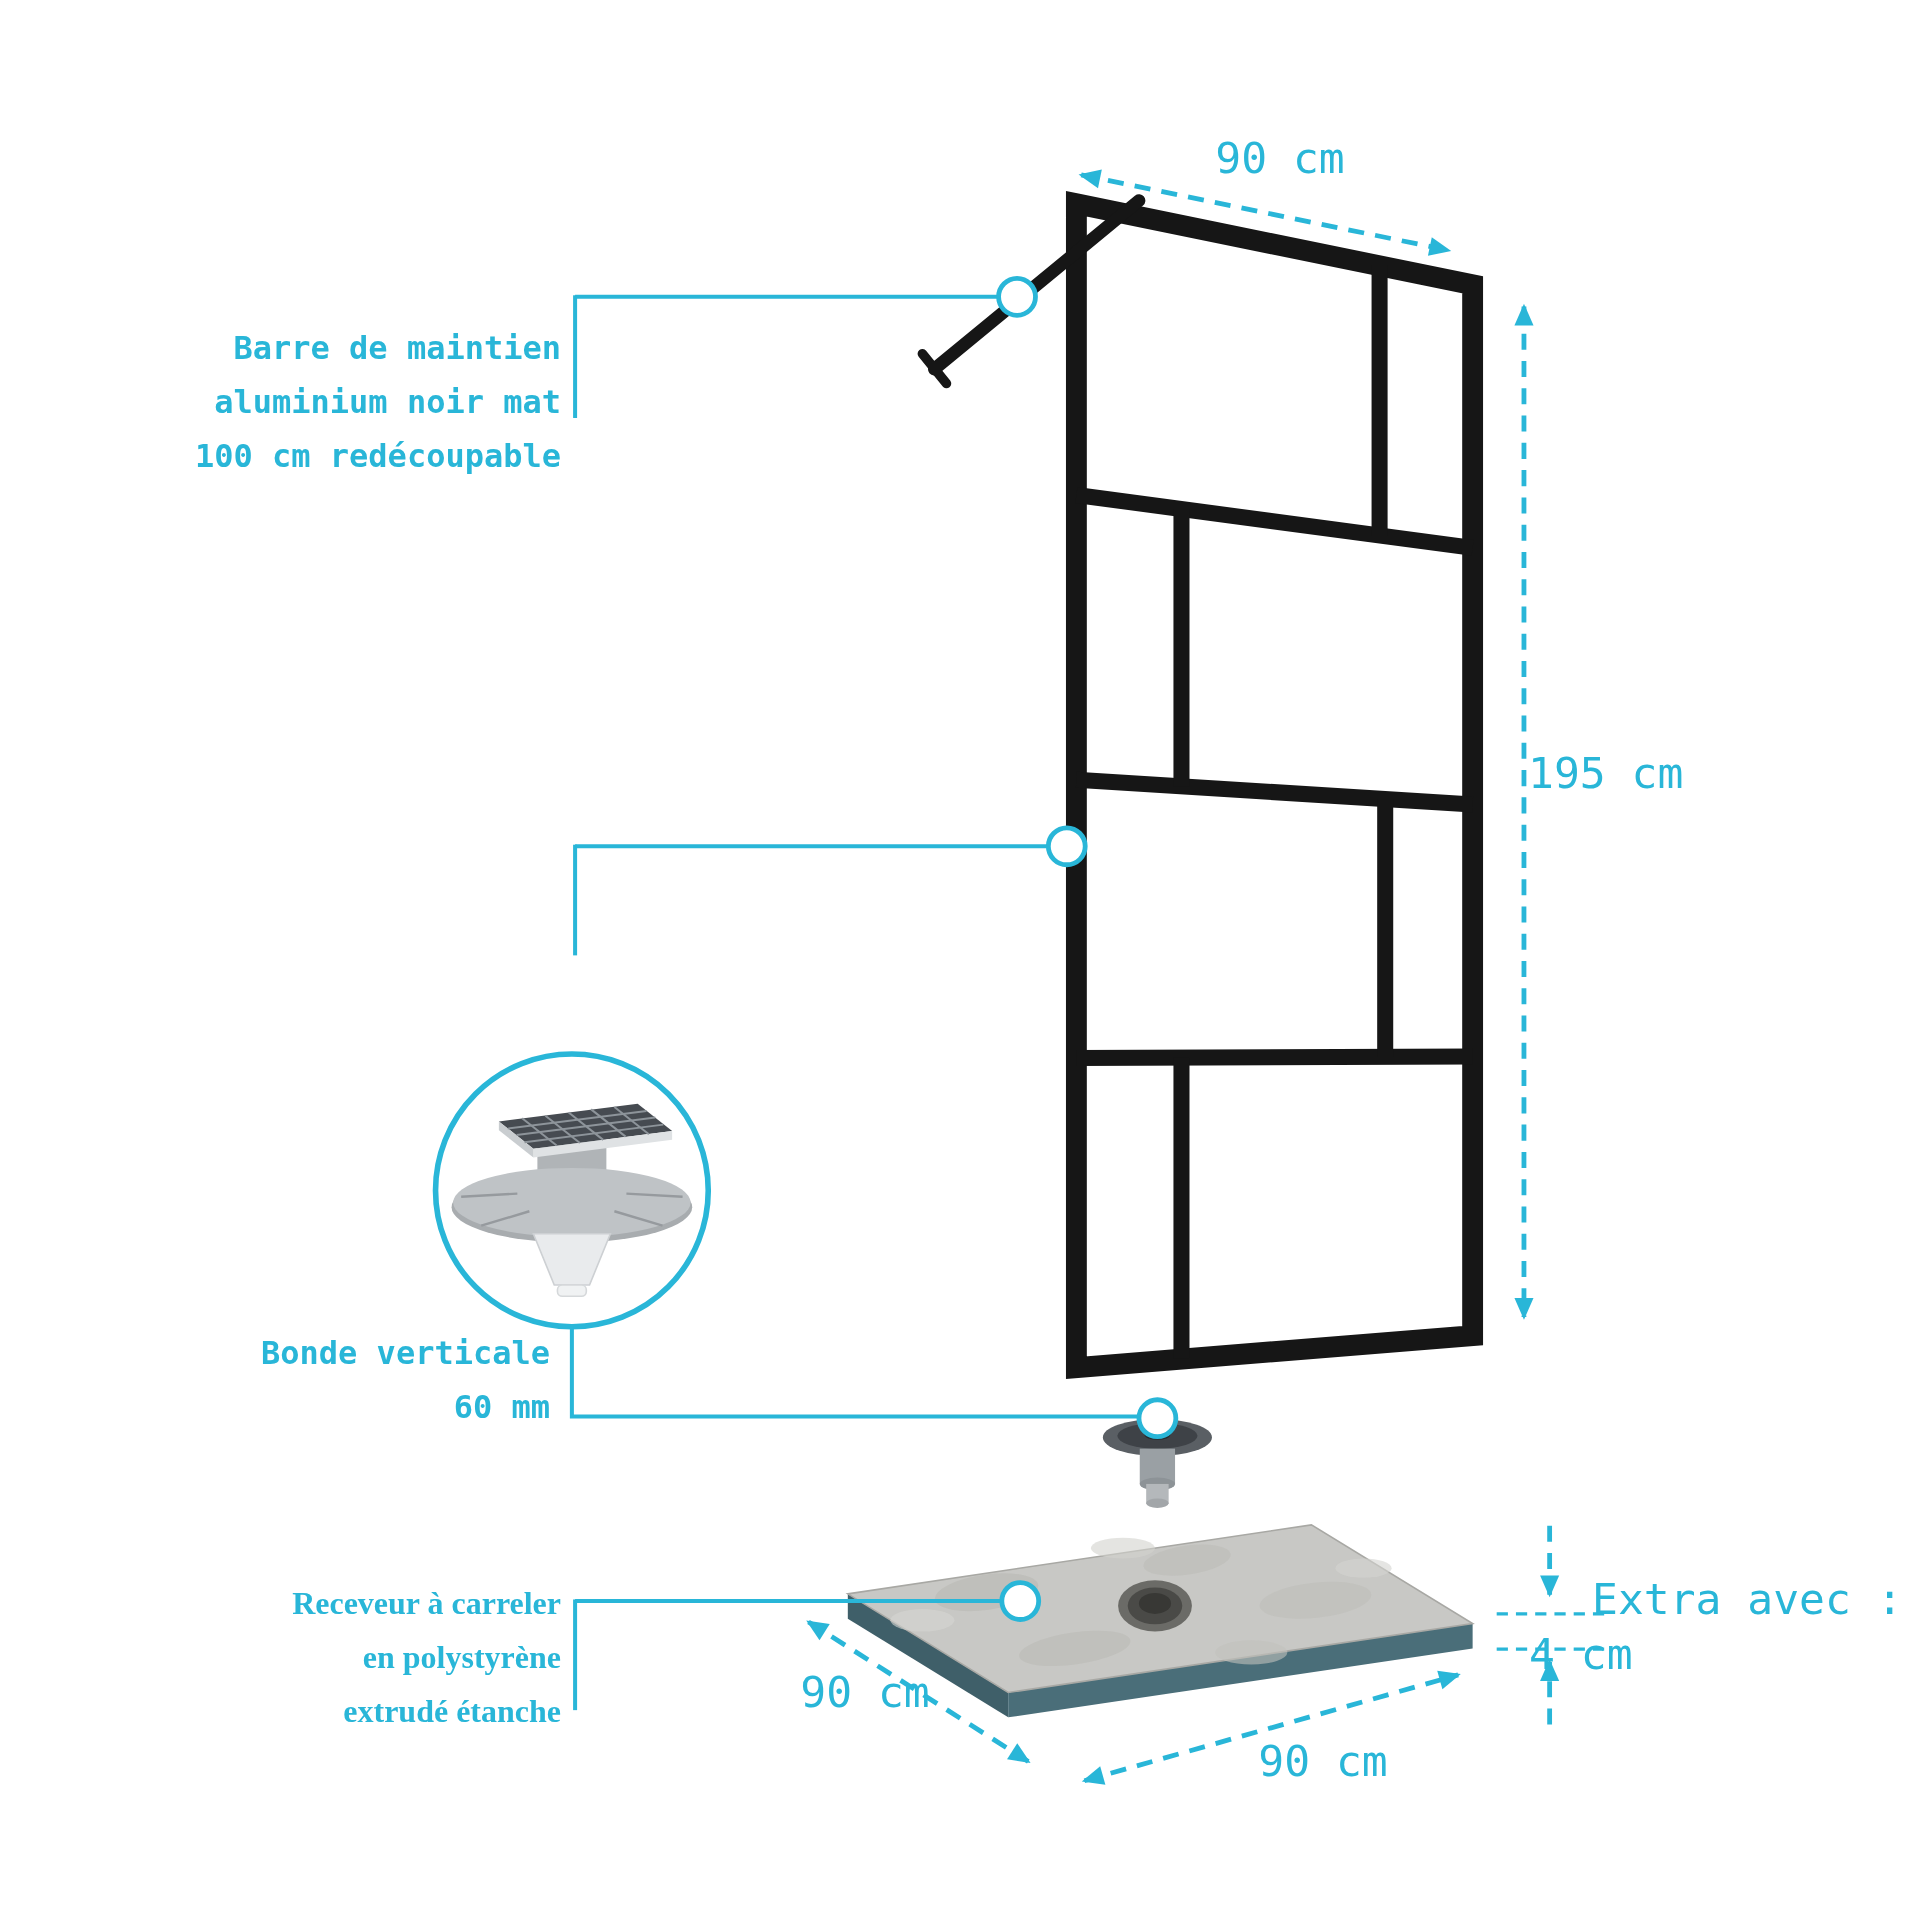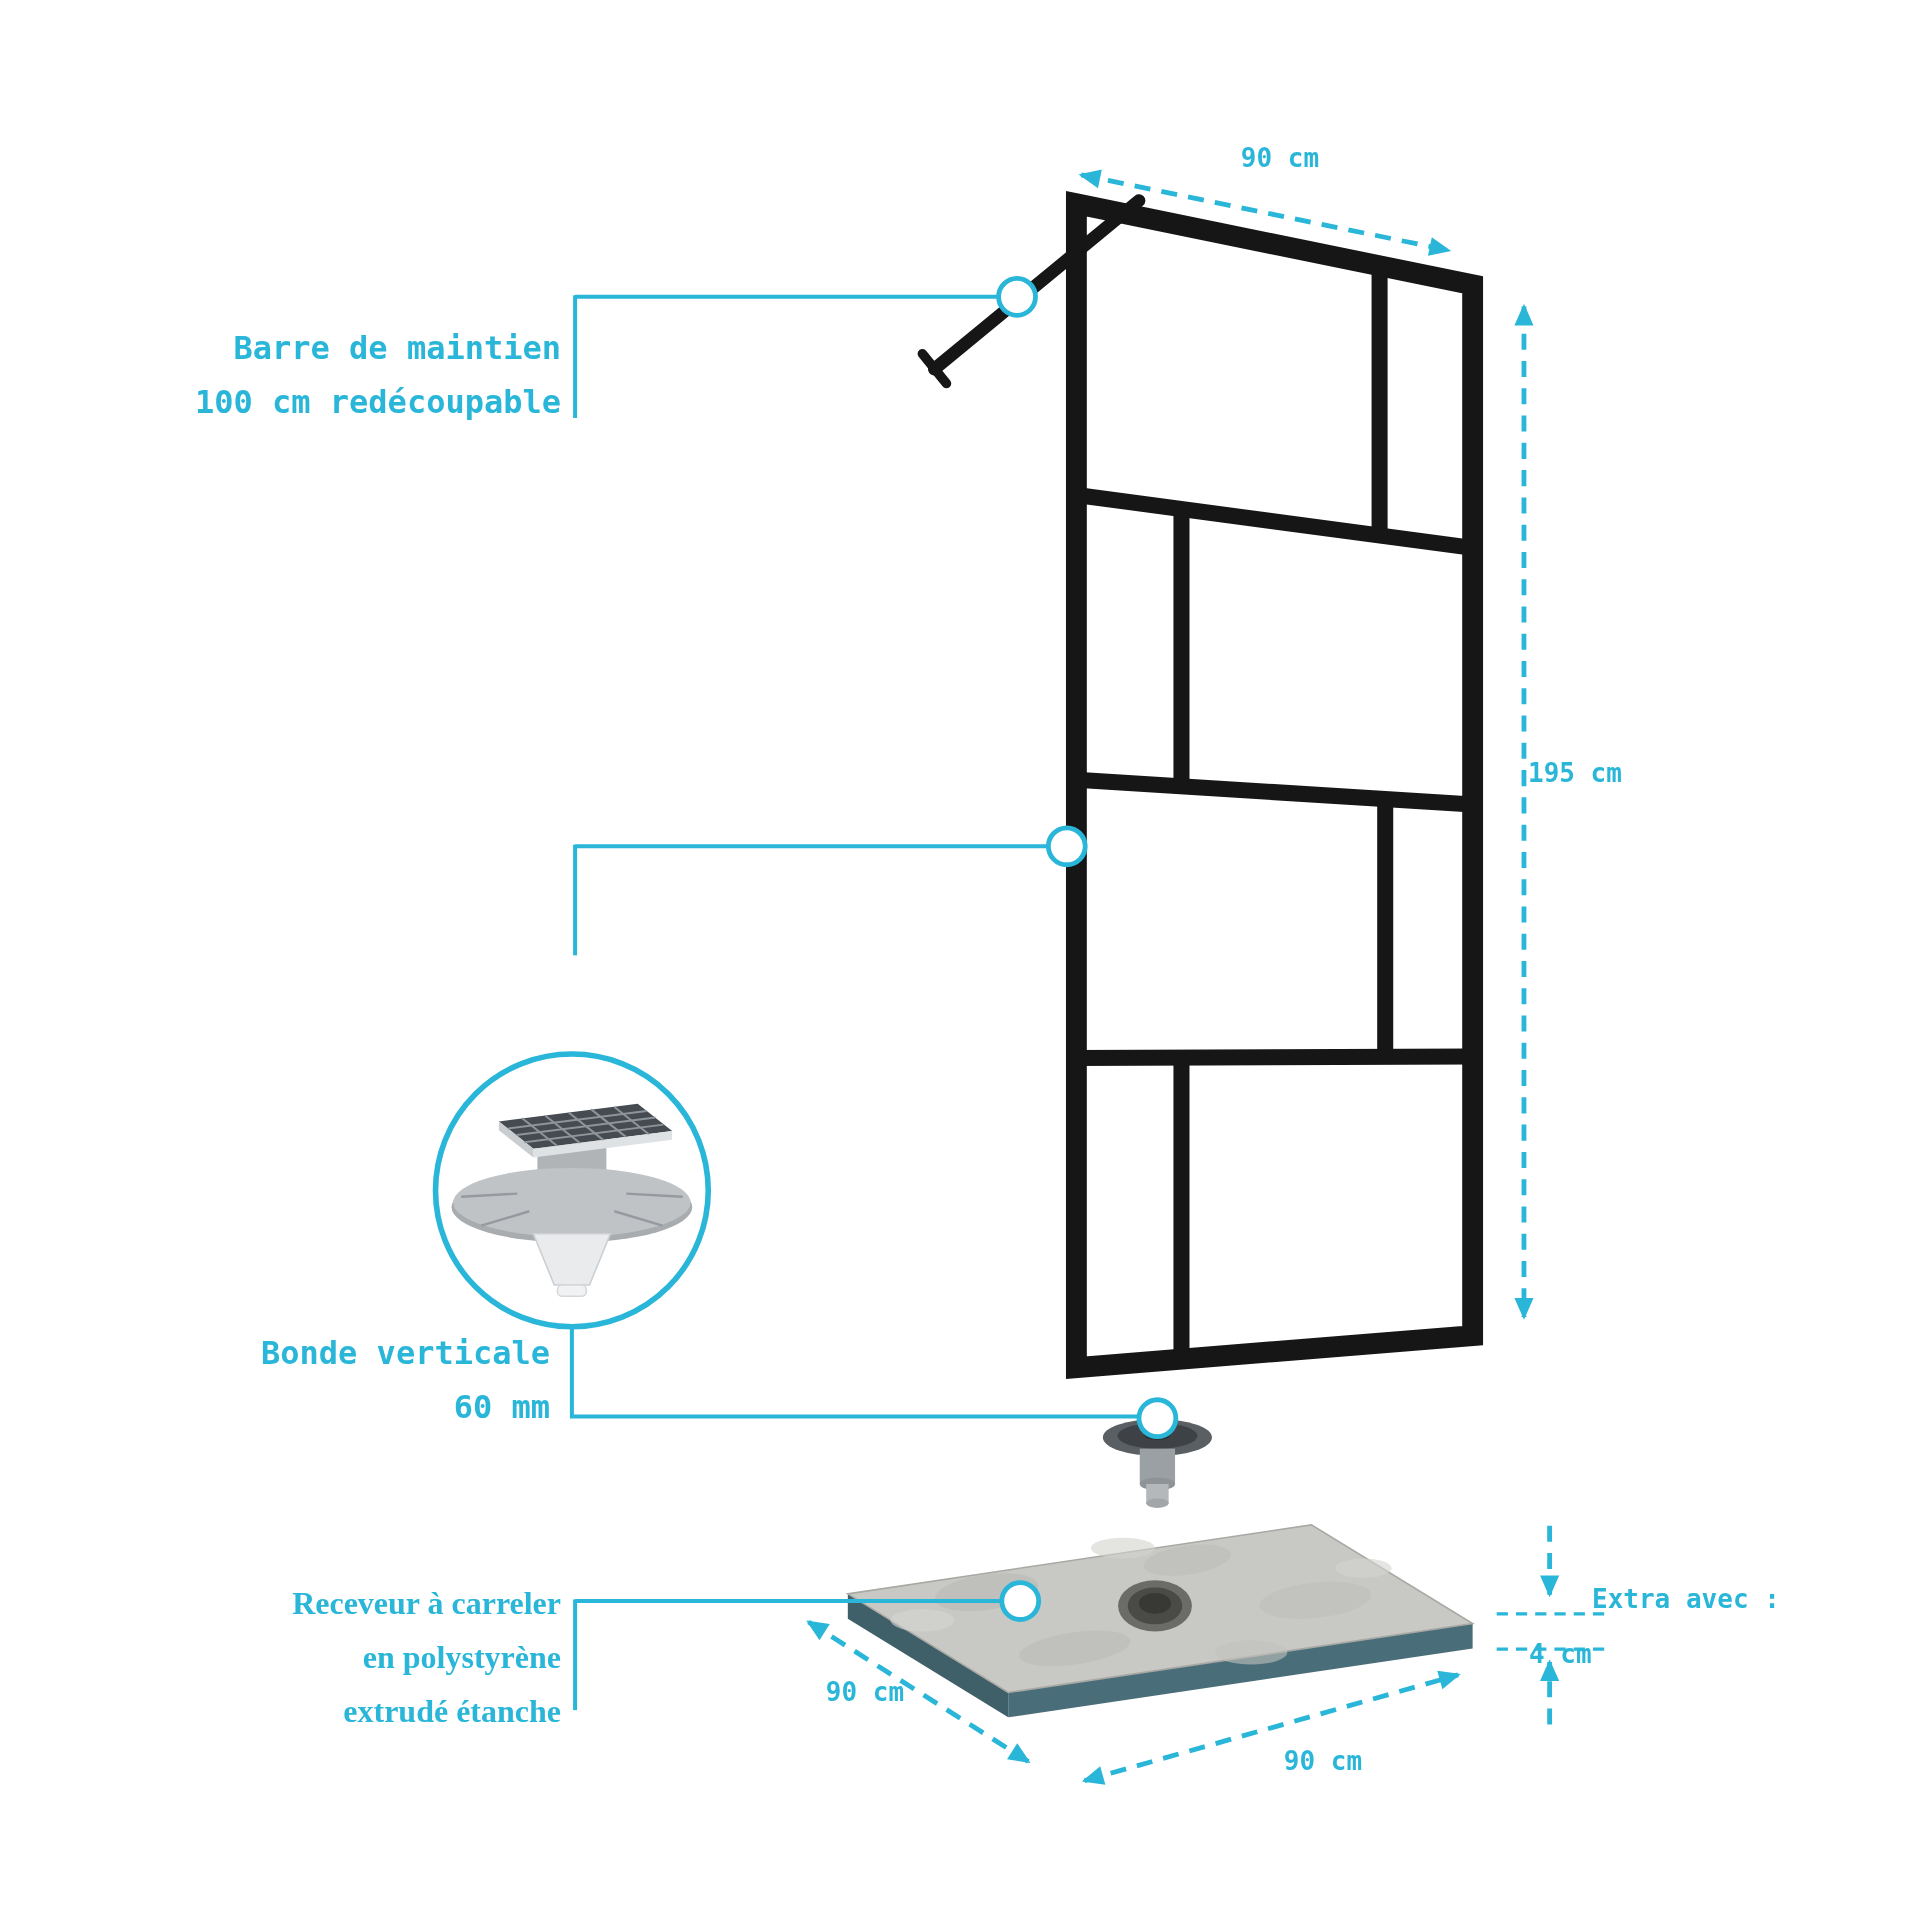--- a/index.html
+++ b/index.html
@@ -7,22 +7,22 @@
   .canvas {
     position:relative; width:1925px; height:1926px; background:#ffffff;
     font-family:"DejaVu Sans Mono", monospace; overflow:hidden;
   }
   .stage { position:absolute; left:0; top:0; }
   .label {
     position:absolute; color:var(--accent); font-weight:700;
     font-size:32px; line-height:54px; text-align:right; white-space:nowrap;
   }
   .dim {
-    position:absolute; color:var(--accent); font-weight:700;
-    font-size:26px; line-height:38px; white-space:nowrap;text-align:center;
+    position:absolute; color:var(--accent); font-weight:400;
+    font-size:43px; line-height:38px; white-space:nowrap;text-align:center;
   }
   .dim.center { transform:translate(-50%,-50%); }
   .dim.vcenter { transform:translate(0,-50%); }
   .ln  { stroke:var(--accent); fill:none; }
   .ah-fill { fill:var(--accent); }
   .mark { fill:#ffffff; stroke:var(--accent); stroke-width:6; }
 </style>
 </head>
 <body>
 
@@ -136,20 +136,21 @@
     <g>
       <circle class="mark" cx="1268" cy="370" r="23"></circle>
       <circle class="mark" cx="1330" cy="1055" r="23"></circle>
       <circle class="mark" cx="1443" cy="1768" r="23"></circle>
       <circle class="mark" cx="1272" cy="1996" r="23"></circle>
     </g>
   </svg>
 
   <div class="label" style="right:1364px; top:281px;margin-top:40px;">
     <div>Barre de maintien</div>
+    <div>aluminium noir mat</div>
     <div>100 cm redécoupable</div>
   </div>
 
 
   <div class="label" style="right:1375px; top:1326px;">
     <div>Bonde verticale</div>
     <div>60 mm</div>
   </div>
 
   <div class="label" style="right:1364px; top:1576px;font-family:Liberation Serif, serif;">

